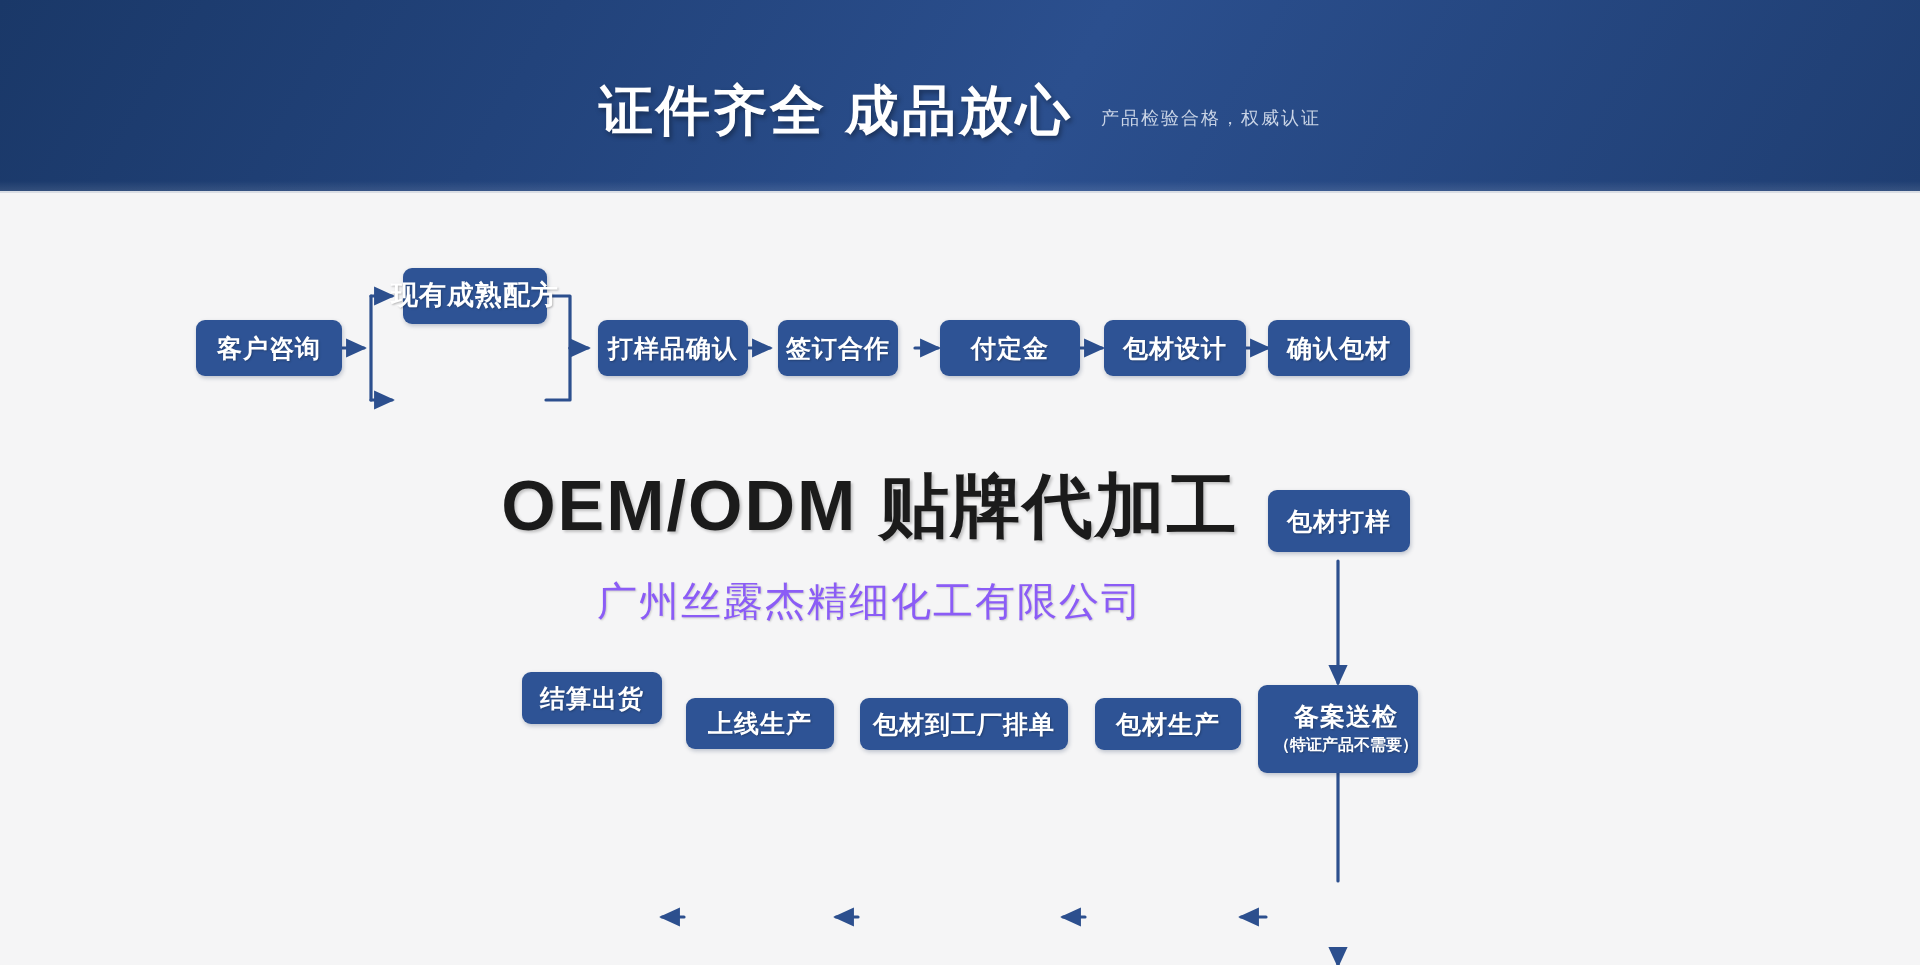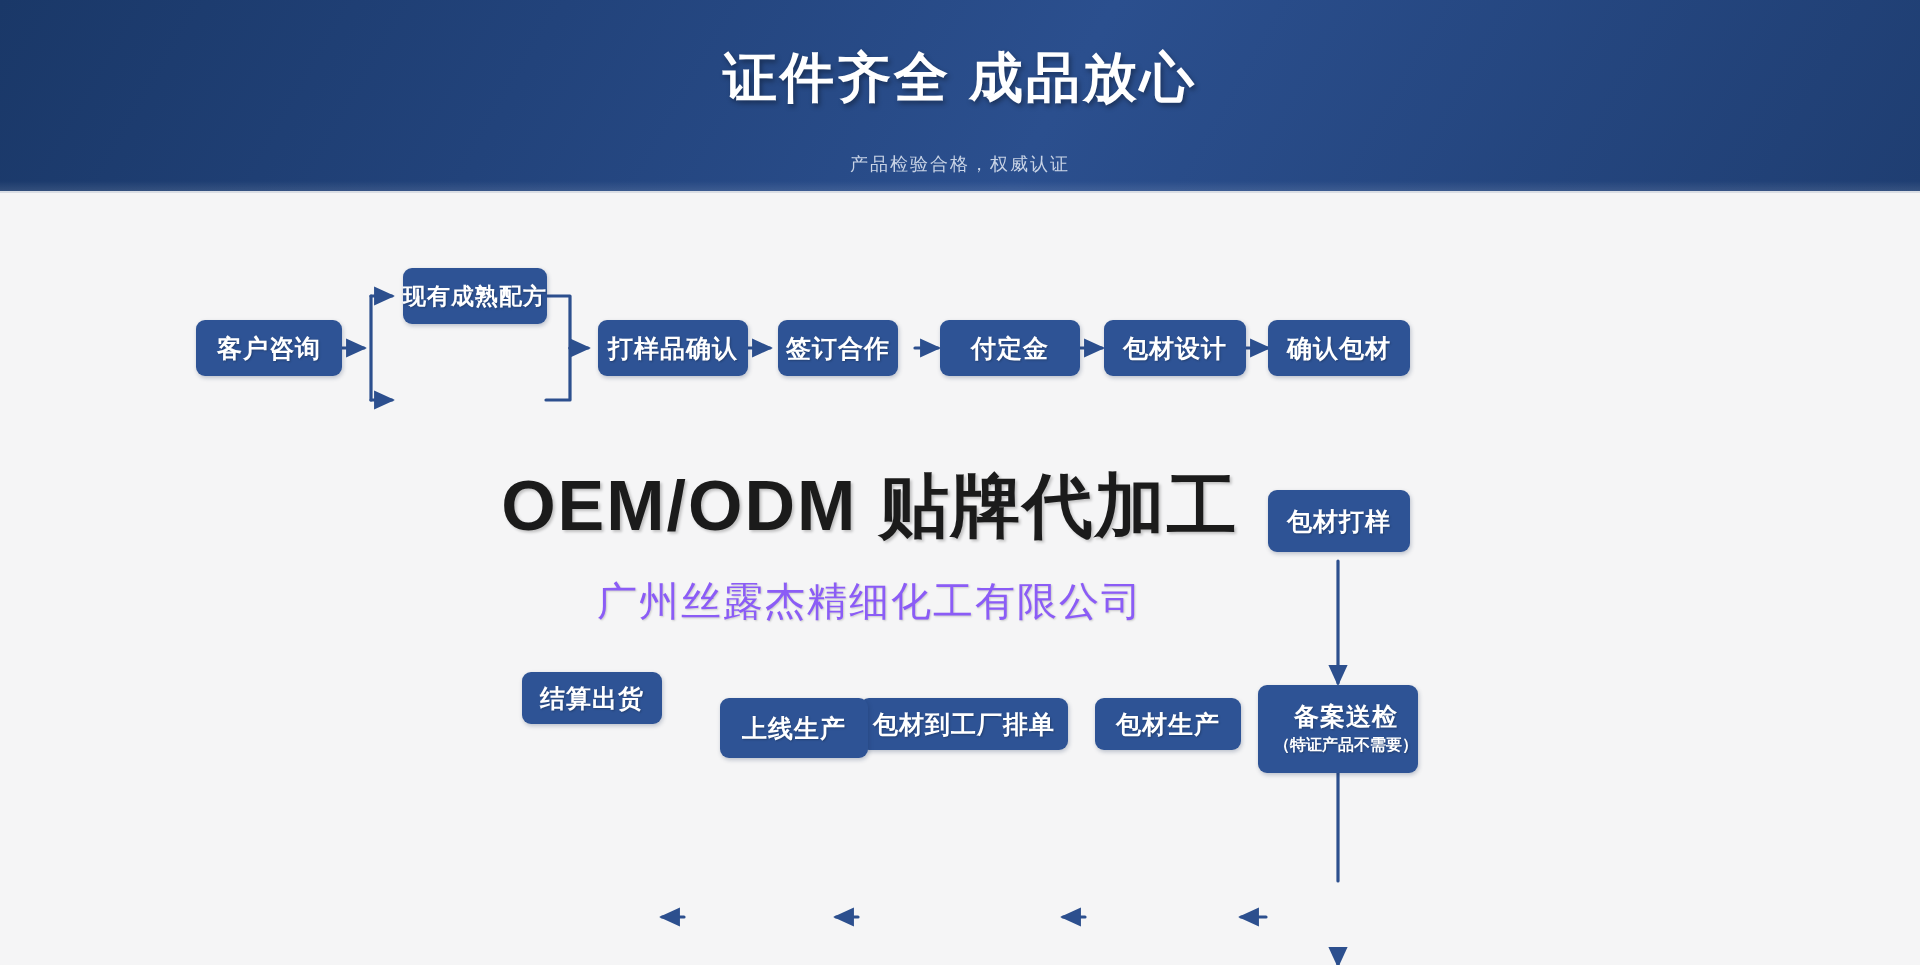--- a/index.html
+++ b/index.html
@@ -34,21 +34,21 @@
     height: 10px;
     background: linear-gradient(180deg, rgba(255,255,255,0) 0%, rgba(255,255,255,0.10) 100%);
   }
   .banner-inner {
     position: absolute;
     left: 0;
     top: 0;
     width: 1920px;
     height: 221px;
     display: flex;
-    flex-direction: column;
+    flex-direction: row;
     align-items: center;
     justify-content: center;
     gap: 28px;
   }
   .banner-title {
     color: #ffffff;
     font-size: 54px;
     font-weight: bold;
     letter-spacing: 3px;
     line-height: 1.2;
@@ -182,21 +182,21 @@
 
       <path d="M1338,760 L1338,772" marker-end="url(#ah)"></path>
     </g>
   </svg>
 
   <div class="node" style="left:196px; top:127px; width:146px; height:56px;">
     <span class="lbl">客户咨询</span>
   </div>
 
   <div class="node" style="left:403px; top:75px; width:144px; height:56px;">
-    <span class="lbl" style="font-size:23px;">现有成熟配方</span>
+    <span class="lbl" style="font-size:27px;">现有成熟配方</span>
   </div>
 
 
   <div class="node" style="left:598px; top:127px; width:150px; height:56px;">
     <span class="lbl">打样品确认</span>
   </div>
 
   <div class="node" style="left:778px; top:127px; width:120px; height:56px;">
     <span class="lbl">签订合作</span>
   </div>
@@ -223,21 +223,21 @@
   </div>
 
   <div class="node" style="left:1095px; top:505px; width:146px; height:52px;">
     <span class="lbl">包材生产</span>
   </div>
 
   <div class="node" style="left:860px; top:505px; width:208px; height:52px;">
     <span class="lbl">包材到工厂排单</span>
   </div>
 
-  <div class="node" style="left:686px; top:505px; width:148px; height:60px;margin-left:34px;">
+  <div class="node" style="left:686px; top:505px; width:148px; height:51px;">
     <span class="lbl">上线生产</span>
   </div>
 
   <div class="node" style="left:522px; top:479px; width:140px; height:52px;">
     <span class="lbl">结算出货</span>
   </div>
 
   <div class="headline">
     <div class="headline-main">OEM/ODM 贴牌代加工</div>
     <div class="headline-sub">广州丝露杰精细化工有限公司</div>

